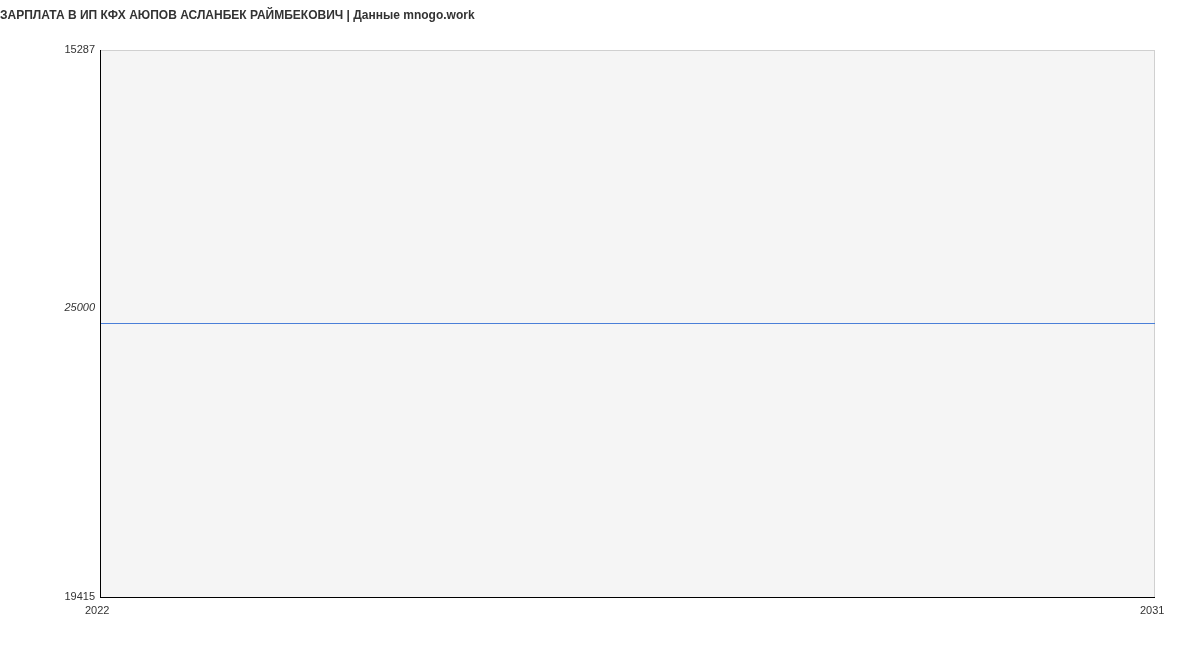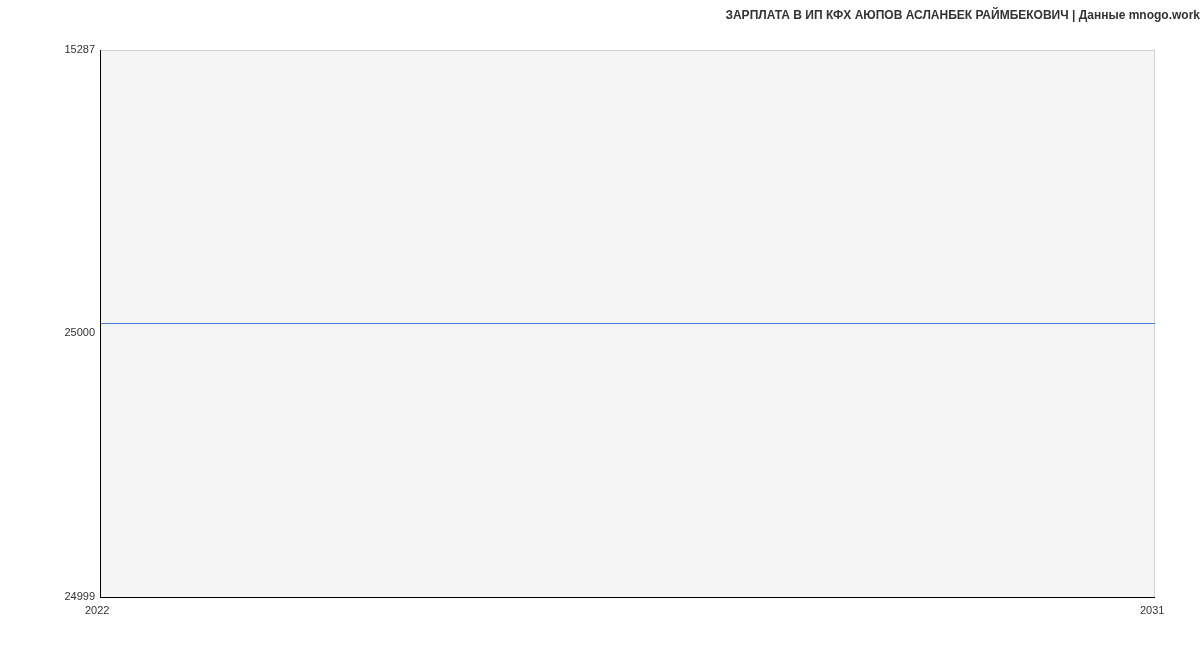--- a/index.html
+++ b/index.html
@@ -9,21 +9,21 @@
       background: #ffffff;
       font-family: Verdana, Geneva, sans-serif;
       position: relative;
       overflow: hidden;
     }
     .chart-title {
       position: absolute;
       top: 8px;
       left: 0;
       width: 100%;
-      text-align: right;
+      text-align: left;
       font-size: 12px;
       font-weight: bold;
       color: #333;
     }
     .plot-area {
       position: absolute;
       left: 100px;
       top: 50px;
       width: 1055px;
       height: 547px;
@@ -49,21 +49,21 @@
     }
     .y-tick-label {
       position: absolute;
       right: 1105px;
       font-size: 11px;
       color: #333;
       text-align: right;
       width: 90px;
     }
     .y-tick-label.top { top: 43px; }
-    .y-tick-label.mid { top: 326px; }
+    .y-tick-label.mid { top: 301px; font-style: italic; }
     .y-tick-label.bot { top: 590px; }
     .x-tick-label {
       position: absolute;
       top: 604px;
       font-size: 11px;
       color: #333;
     }
     .x-tick-label.left { left: 85px; }
     .x-tick-label.right { left: 1140px; }
     .data-line {
@@ -82,16 +82,16 @@
 
 <div class="plot-area"></div>
 
 <div class="data-line"></div>
 
 <div class="axis-line-left"></div>
 <div class="axis-line-bottom"></div>
 
 <div class="y-tick-label top">15287</div>
 <div class="y-tick-label mid">25000</div>
-<div class="y-tick-label bot">24999</div>
+<div class="y-tick-label bot">19415</div>
 
 <div class="x-tick-label left">2022</div>
 <div class="x-tick-label right">2031</div>
 
 </body></html>

